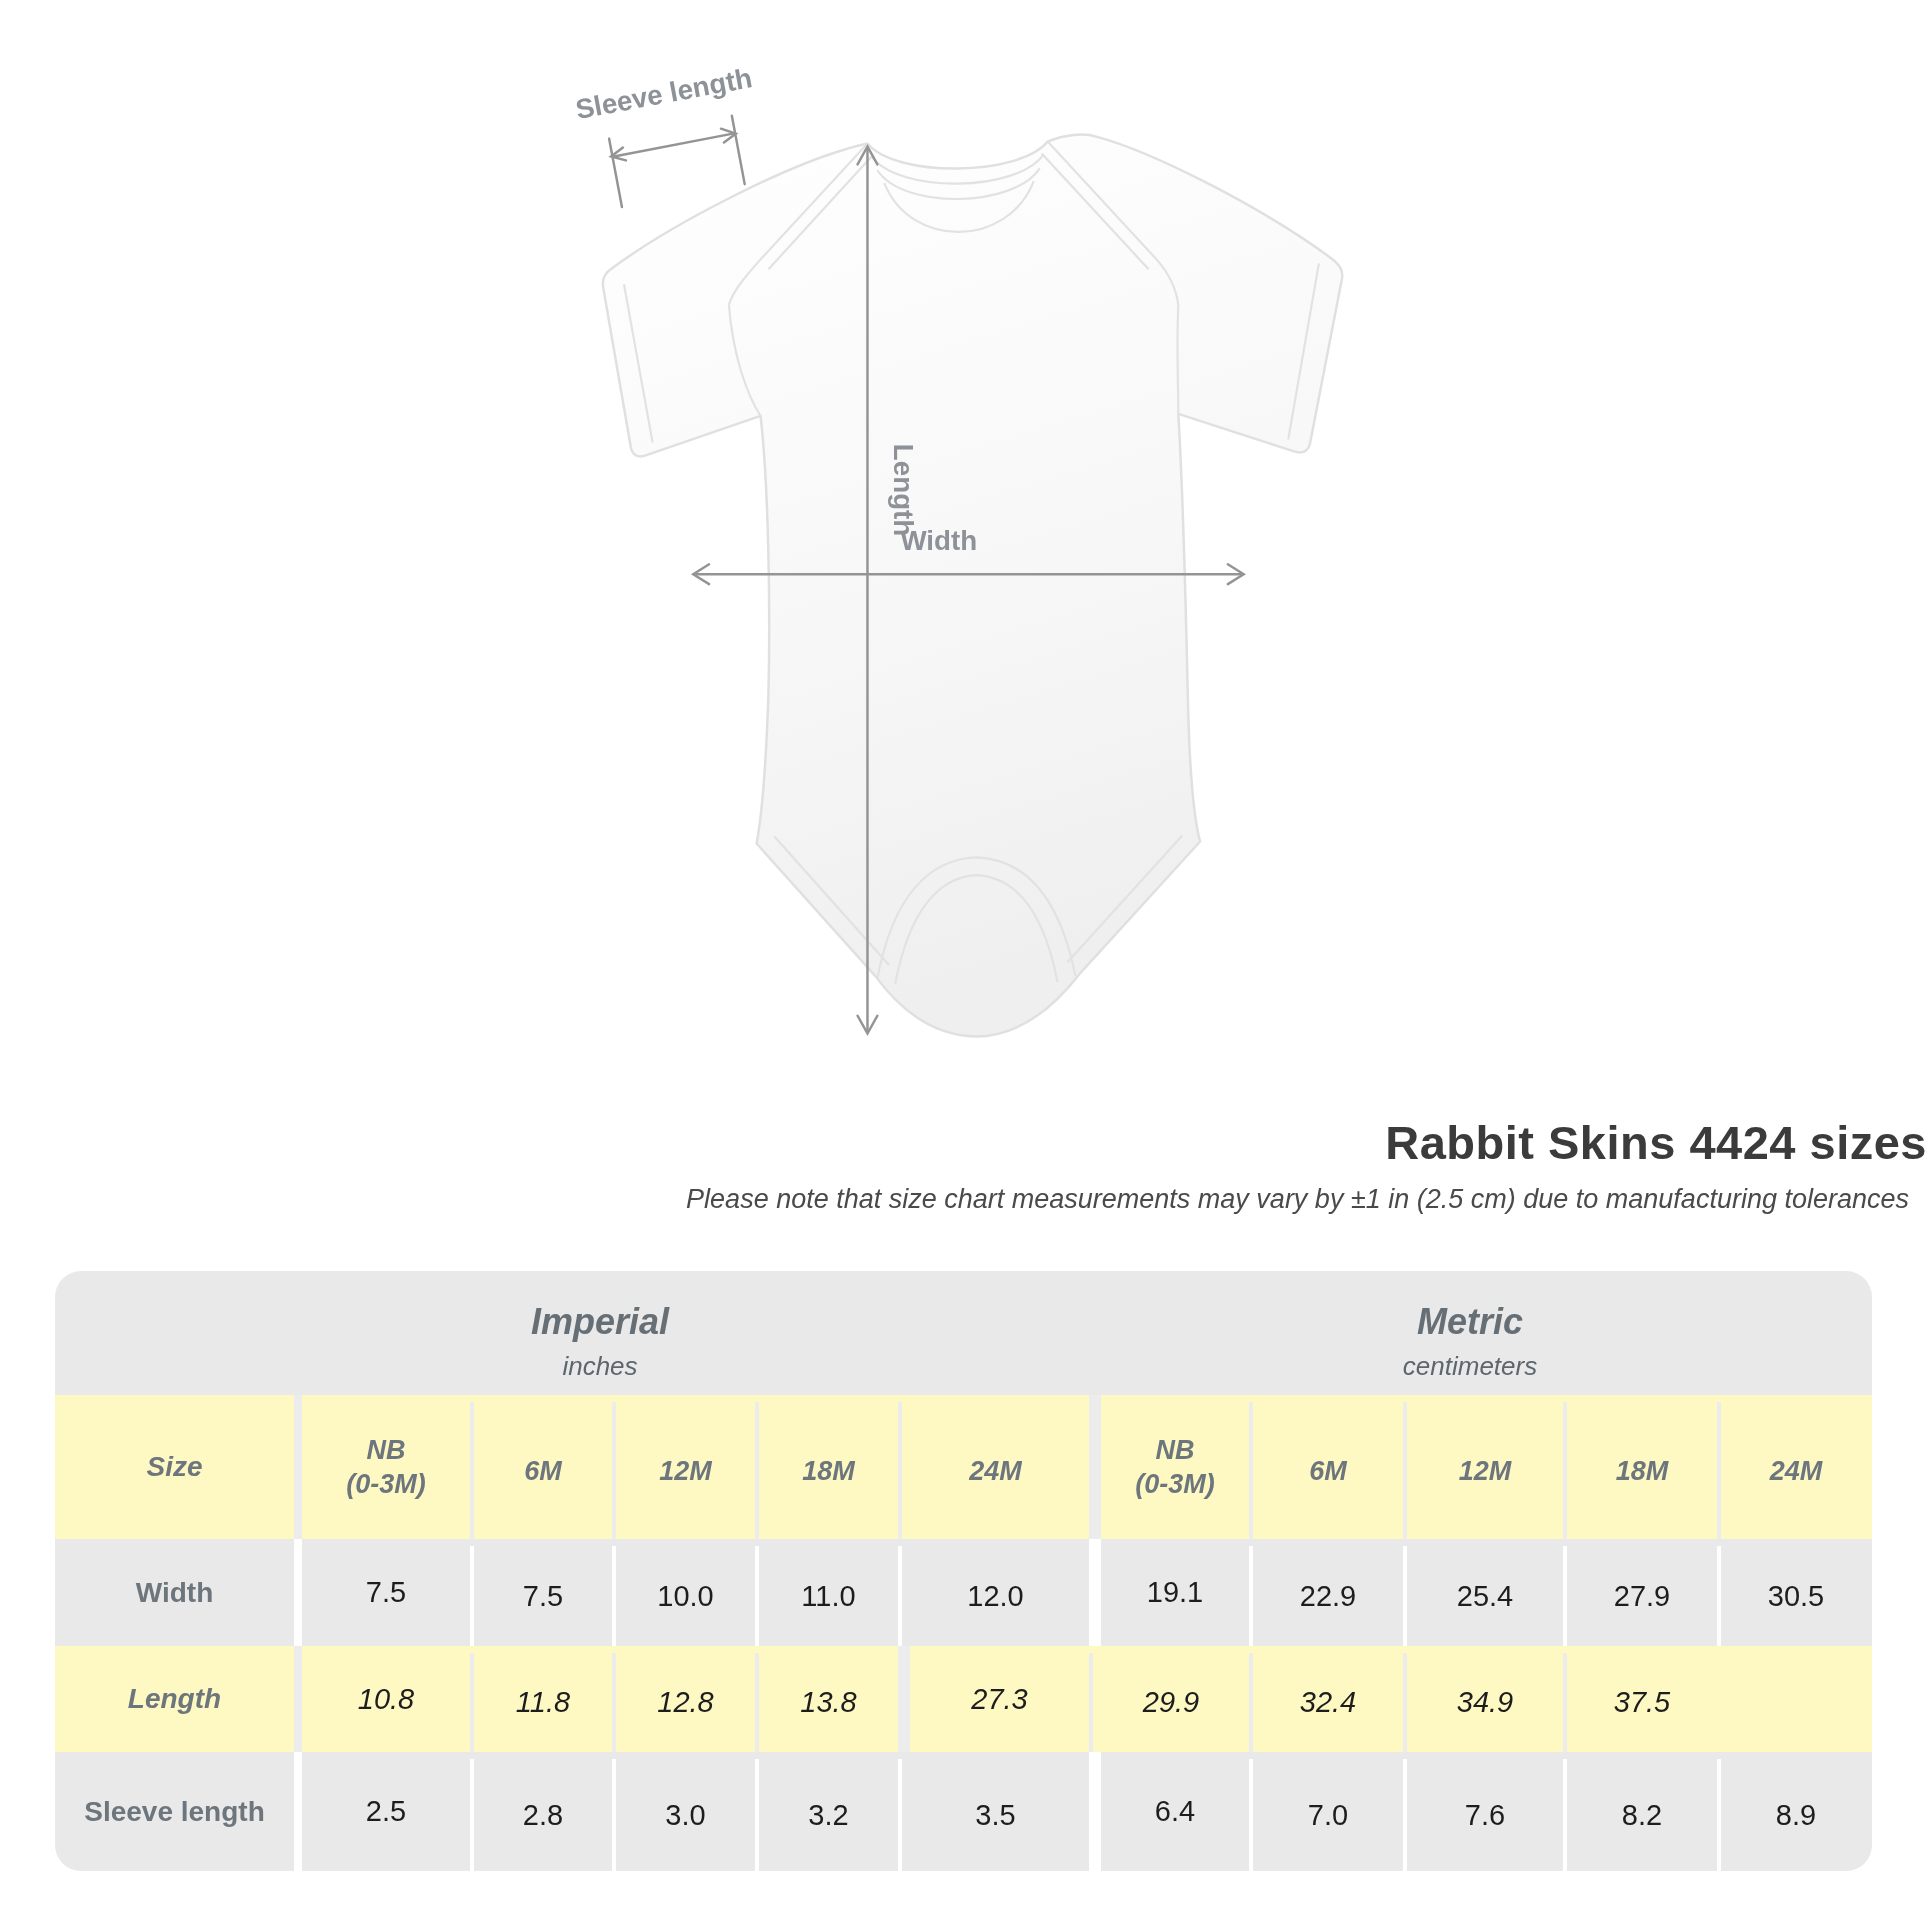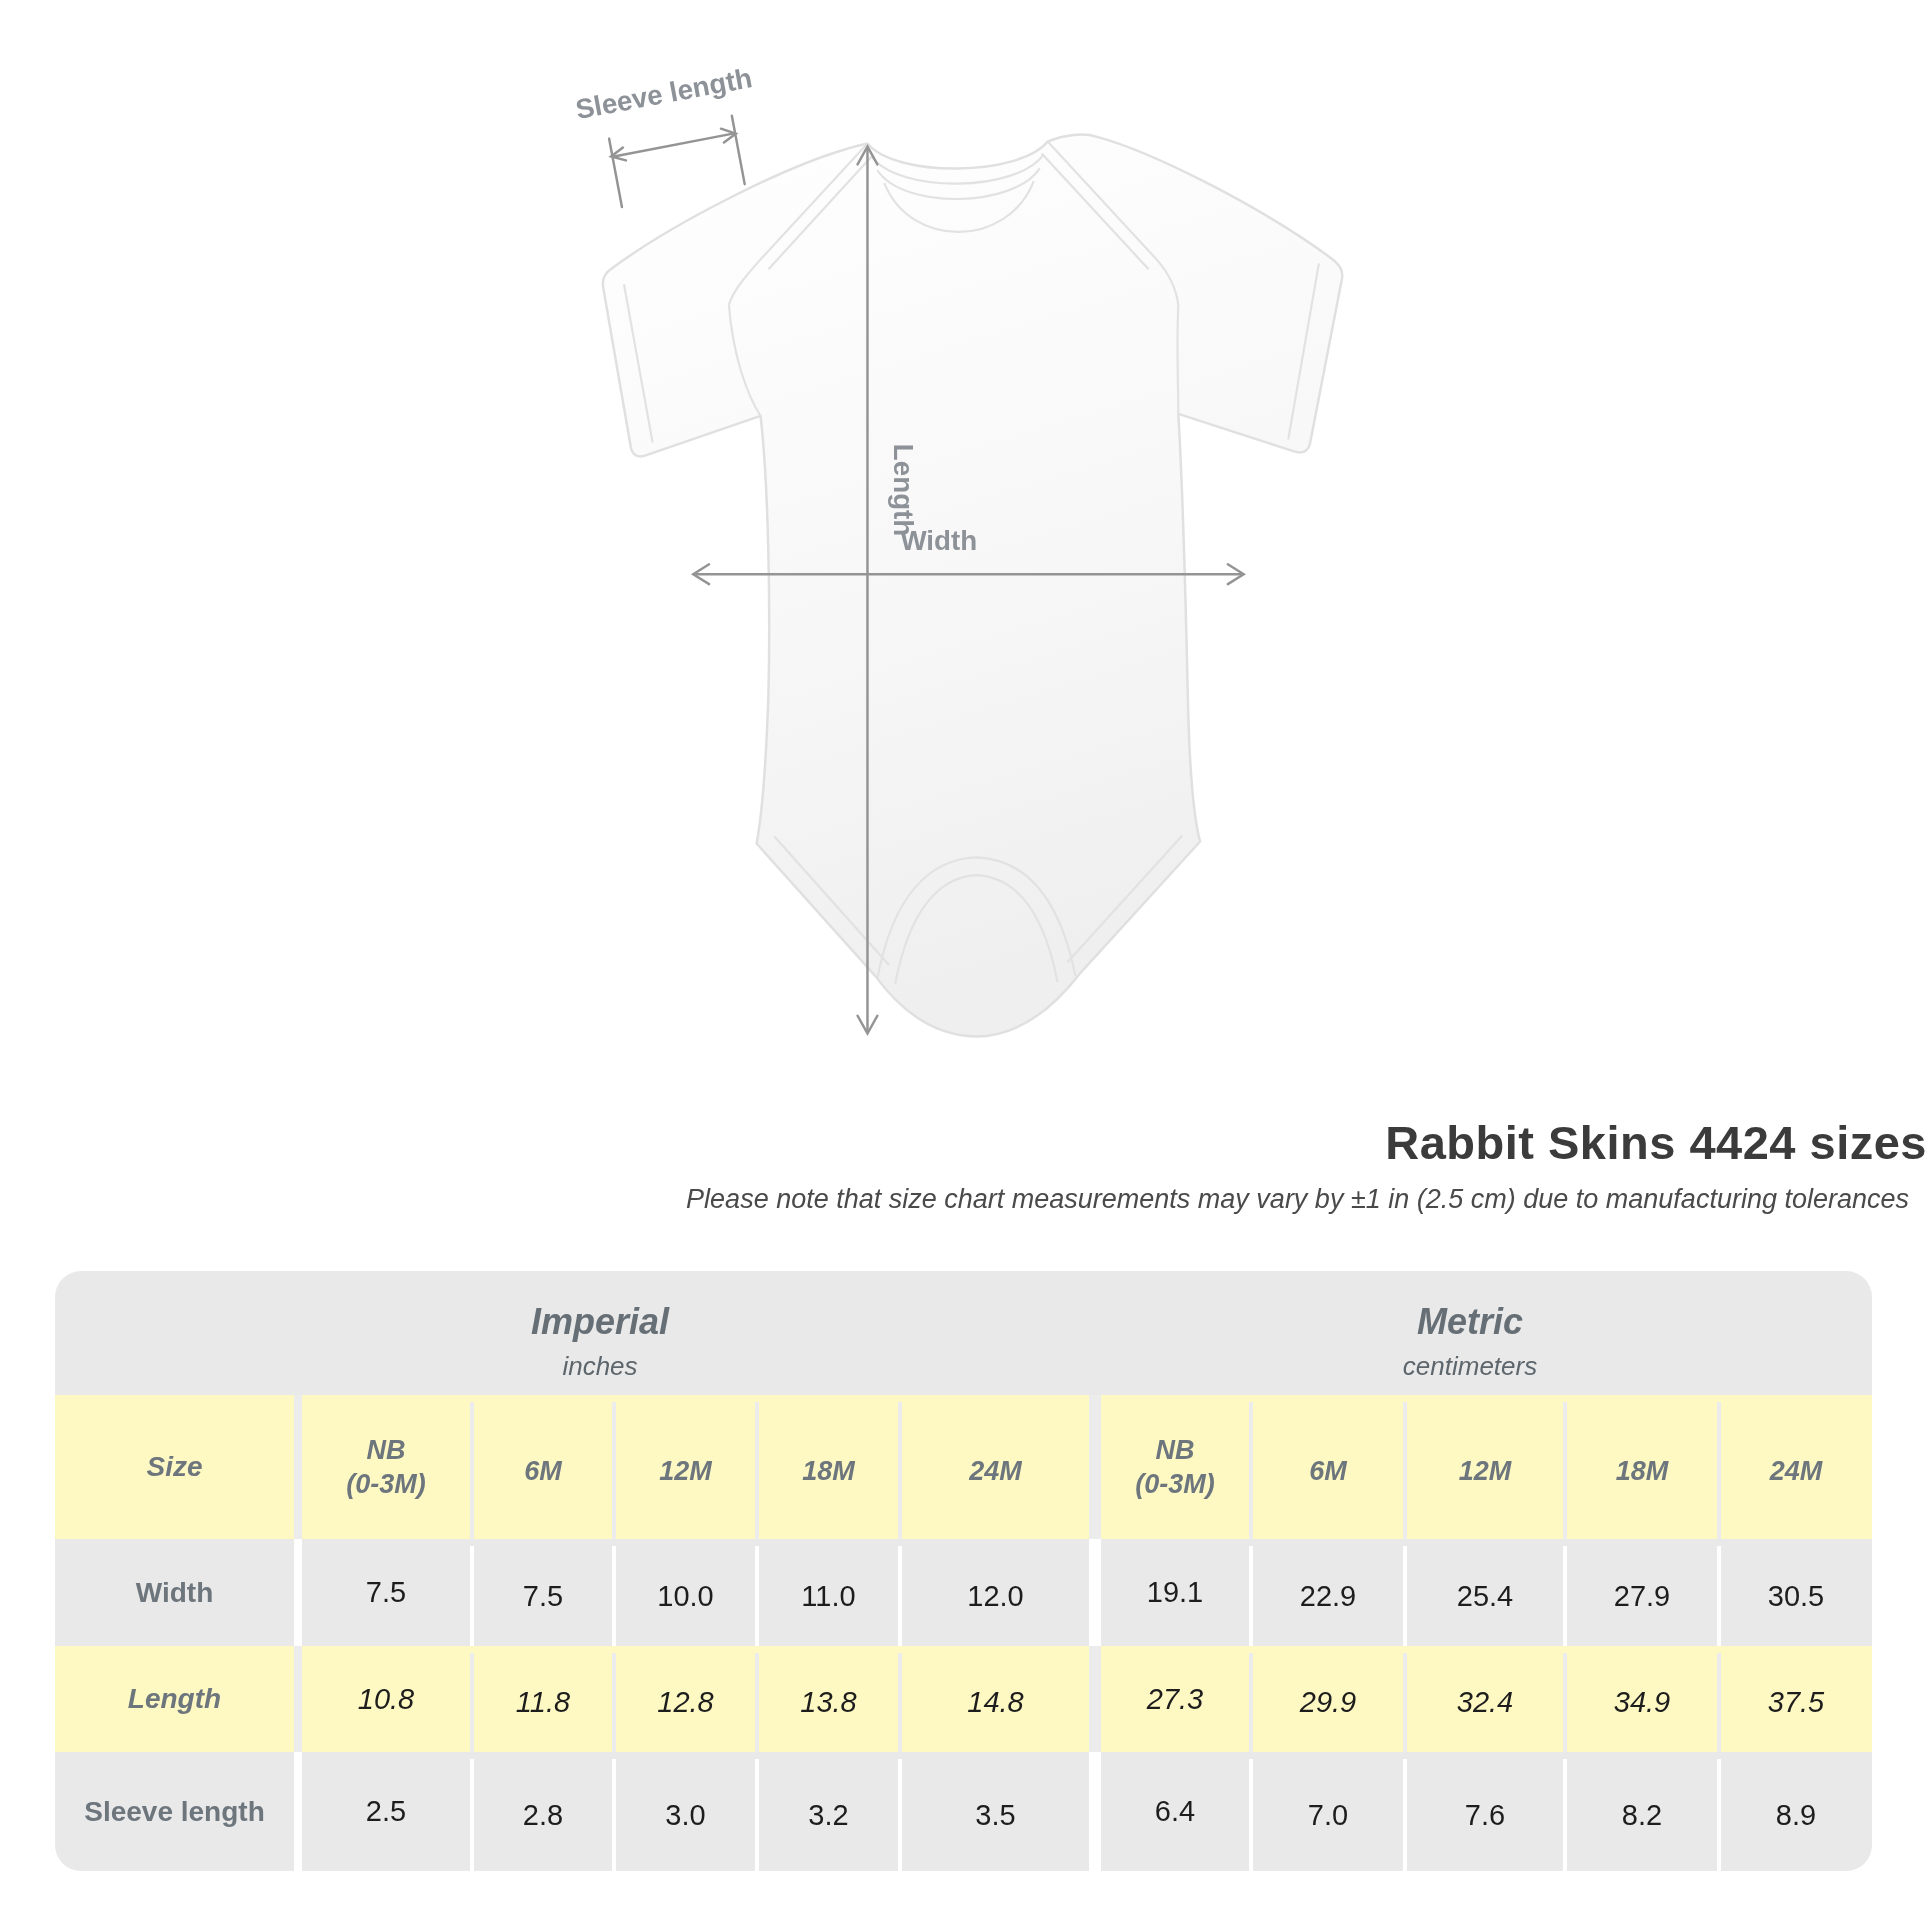--- a/index.html
+++ b/index.html
@@ -197,21 +197,20 @@
           <div class="cell val sep4">25.4</div>
           <div class="cell val sep4">27.9</div>
           <div class="cell val sep4">30.5</div>
         </div>
         <div class="trow row-white row-l">
           <div class="cell lab">Length</div>
           <div class="cell val sep8">10.8</div>
           <div class="cell val sep4">11.8</div>
           <div class="cell val sep4">12.8</div>
           <div class="cell val sep4">13.8</div>
-          <div class="cell val sep4">14.8</div>
           <div class="cell val sep12">27.3</div>
           <div class="cell val sep4">29.9</div>
           <div class="cell val sep4">32.4</div>
           <div class="cell val sep4">34.9</div>
           <div class="cell val sep4">37.5</div>
         </div>
         <div class="trow row-gray row-s">
           <div class="cell lab">Sleeve length</div>
           <div class="cell val sep8">2.5</div>
           <div class="cell val sep4">2.8</div>

